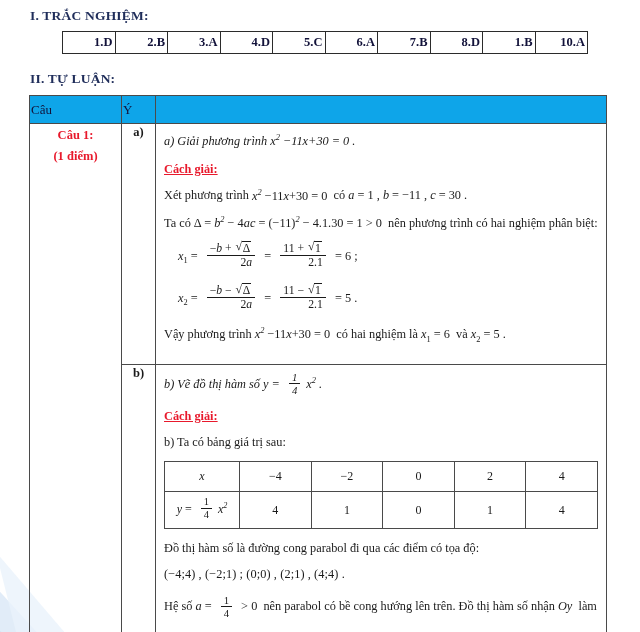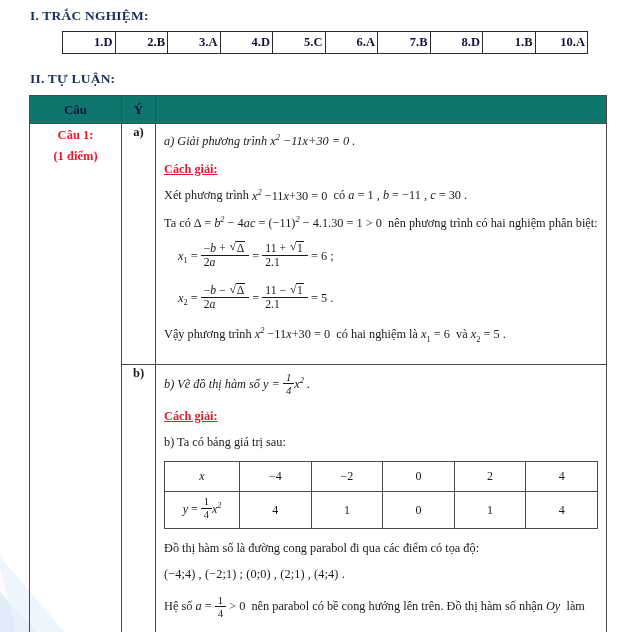--- a/index.html
+++ b/index.html
@@ -75,25 +75,25 @@
     border-collapse: collapse;
     table-layout: fixed;
     width: 578px;
     border: 1px solid #4a4a4a;
   }
   table.tl th, table.tl td {
     border: 1px solid #4a4a4a;
     vertical-align: top;
   }
   table.tl thead th {
-    background: #0f766e;
+    background: #0ea5e9;
     height: 25px;
     font-size: 13px;
-    font-weight: bold;
-    text-align: center;
+    font-weight: normal;
+    text-align: left;
     vertical-align: middle;
     font-family: "Liberation Serif", serif;
     color: #12123a;
   }
   .col-cau { width: 92px; }
   .col-y   { width: 34px; }
   .col-nd  { width: auto; }
 
   td.cau-cell {
     text-align: center;
@@ -142,23 +142,23 @@
   sub.idx {
     font-size: 0.68em;
     vertical-align: sub;
     font-style: normal;
   }
 
   
   .frac {
     display: inline-block;
     vertical-align: middle;
-    text-align: left;
+    text-align: right;
     line-height: 1.12;
-    margin: 0 0;
+    margin: 0 6px;
     position: relative;
     top: -0.15em;
   }
   .frac > .num {
     display: block;
     padding: 0 3px;
     border-bottom: 1px solid #1a1a1a;
     font-size: 0.95em;
   }
   .frac > .den {

